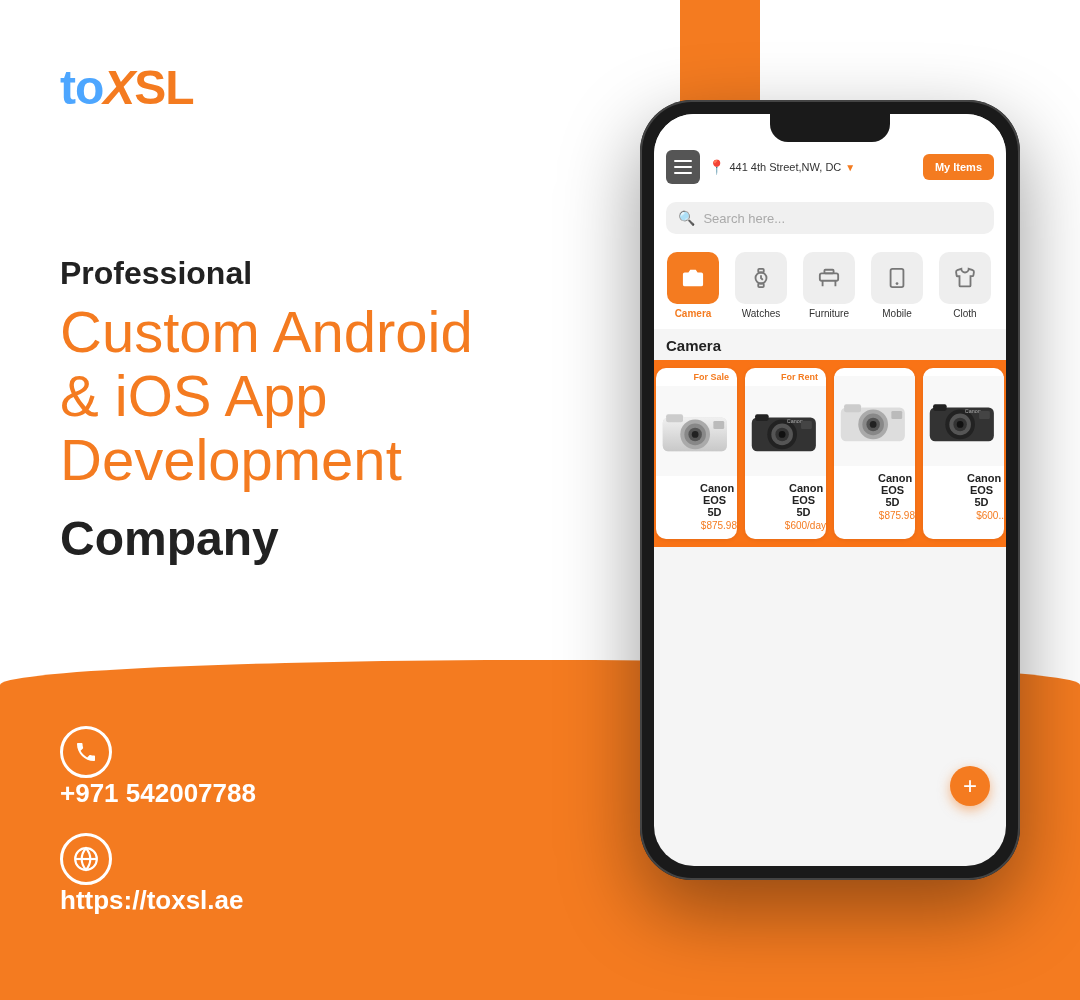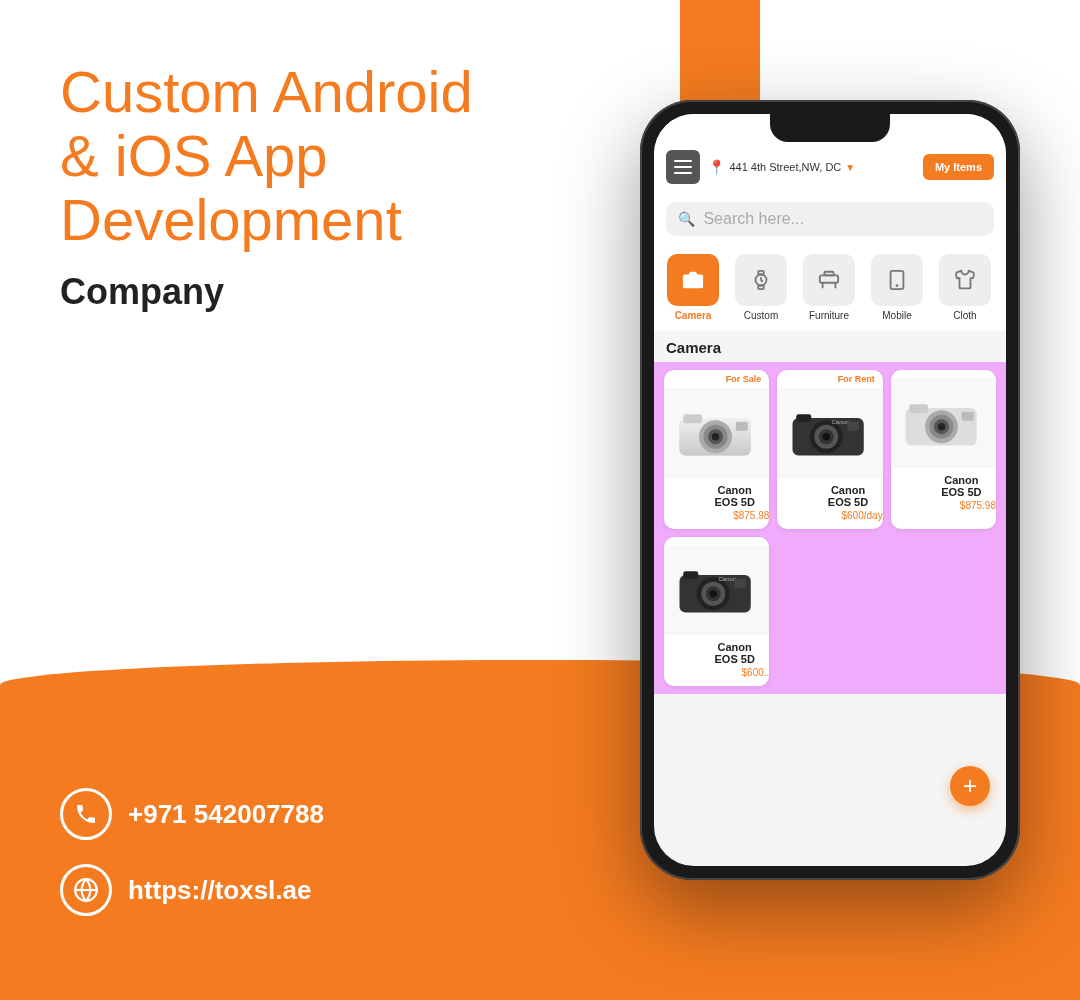--- a/index.html
+++ b/index.html
@@ -68,38 +68,39 @@
 
     .headline {
       font-size: 58px;
       font-weight: 400;
       color: #F47B20;
       line-height: 1.1;
       margin-bottom: 20px;
     }
 
     .company-text {
-      font-size: 36px;
+      font-size: 48px;
       font-weight: 700;
       color: #222;
       margin-bottom: 0;
     }
 
     
     .contact-section {
       position: absolute;
       bottom: 60px;
       left: 60px;
       z-index: 10;
     }
 
     .contact-item {
       display: flex;
-      align-items: center;
+      align-items: flex-start;
       margin-bottom: 24px;
+      flex-direction: column;
     }
 
     .contact-icon {
       width: 52px;
       height: 52px;
       border-radius: 50%;
       border: 3px solid #fff;
       display: flex;
       align-items: center;
       justify-content: center;
@@ -226,21 +227,21 @@
       align-items: center;
       padding: 8px 12px;
       gap: 8px;
     }
     .search-icon-inner {
       color: #aaa;
       font-size: 14px;
     }
     .search-placeholder {
       color: #aaa;
-      font-size: 16px;
+      font-size: 13px;
     }
 
     
     .categories {
       background: #fff;
       padding: 10px 8px;
       display: flex;
       gap: 6px;
       overflow: hidden;
     }
@@ -287,24 +288,24 @@
       padding: 8px 12px 6px;
       font-size: 15px;
       font-weight: 700;
       color: #222;
       background: #f5f5f5;
     }
 
     
     .products-grid {
       display: grid;
-      grid-template-columns: 1fr 1fr 1fr;
+      grid-template-columns: 1fr 1fr 1fr 1fr;
       gap: 8px;
-      padding: 8px 10px;
-      background: #f0abfc;
+      padding: 8px 2px;
+      background: #f97316;
     }
 
     .product-card {
       background: #fff;
       border-radius: 10px;
       overflow: hidden;
       box-shadow: 0 1px 4px rgba(0,0,0,0.08);
     }
 
     .product-badge {
@@ -367,21 +368,27 @@
   </style>
 </head>
 <body>
 
 <div class="top-accent"></div>
 
 <div class="bg-wave"></div>
 
 <div class="left-content">
 
-
+  <div class="logo">
+    <div class="logo-text">
+      <span class="logo-to">to</span><span class="logo-x">X</span><span class="logo-sl">SL</span>
+    </div>
+  </div>
+
+  <div class="tagline">Professional</div>
   <div class="headline">
     <span>Custom Android</span><br>
     <span>&amp; iOS App</span><br>
     <span>Development</span>
   </div>
   <div class="company-text">Company</div>
 </div>
 
 <div class="contact-section">
   <div class="contact-item">
@@ -444,21 +451,21 @@
 
         <div class="category-item">
           <div class="category-icon-box inactive">
             <svg width="22" height="22" viewBox="0 0 24 24" fill="none" stroke="#777" stroke-width="2">
               <circle cx="12" cy="12" r="6"></circle>
               <polyline points="12,9 12,12 14,14"></polyline>
               <rect x="9" y="2" width="6" height="4" rx="1"></rect>
               <rect x="9" y="18" width="6" height="4" rx="1"></rect>
             </svg>
           </div>
-          <span class="category-label">Custom</span>
+          <span class="category-label">Watches</span>
         </div>
 
         <div class="category-item">
           <div class="category-icon-box inactive">
             <svg width="22" height="22" viewBox="0 0 24 24" fill="none" stroke="#777" stroke-width="2">
               <rect x="2" y="7" width="20" height="8" rx="2"></rect>
               <line x1="5" y1="15" x2="5" y2="21"></line>
               <line x1="19" y1="15" x2="19" y2="21"></line>
               <rect x="7" y="3" width="10" height="4" rx="1"></rect>
             </svg>

